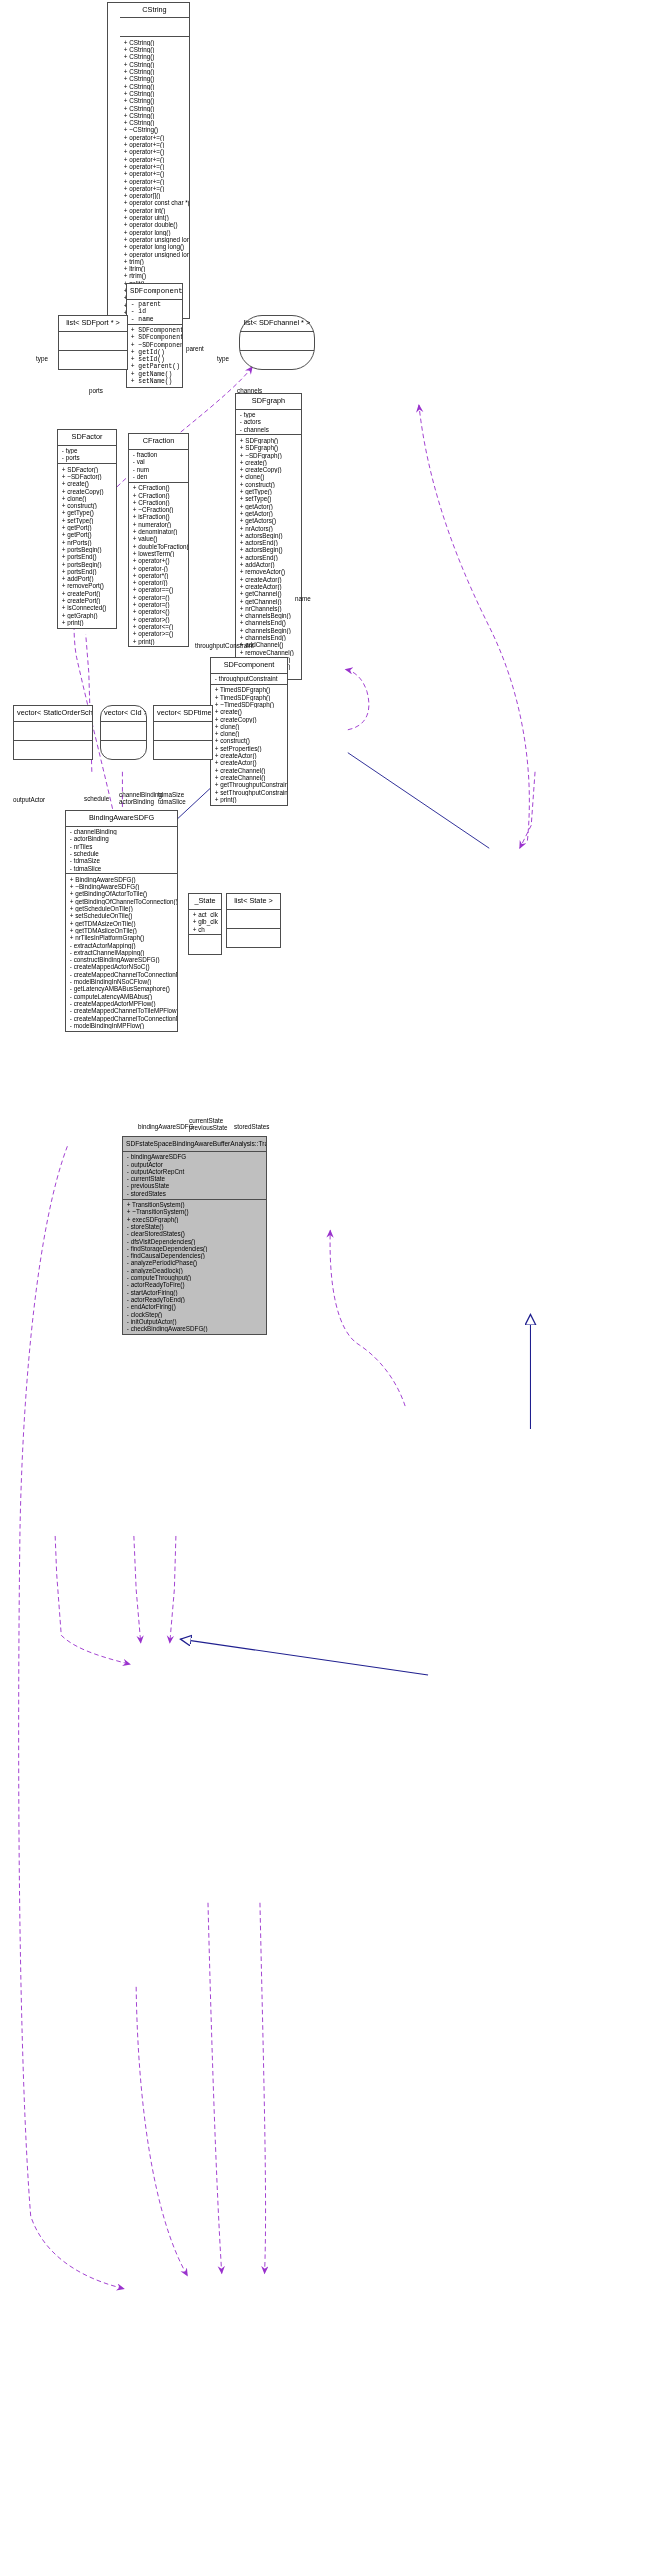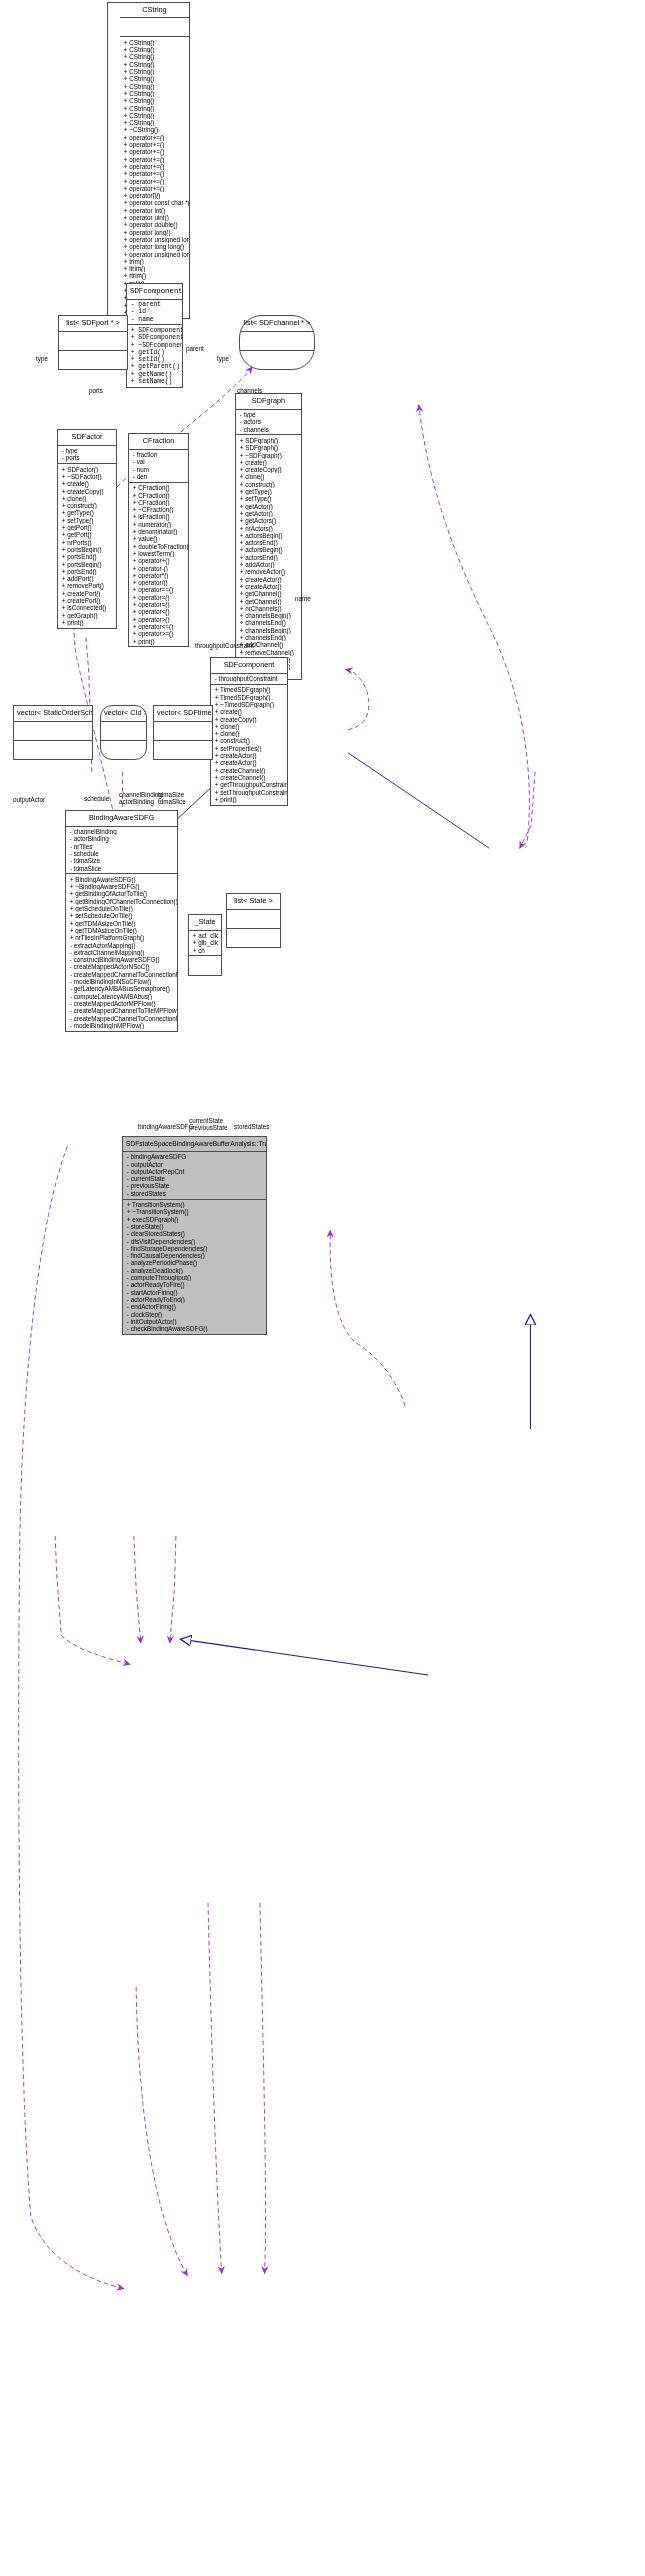--- a/index.html
+++ b/index.html
@@ -386,21 +386,21 @@
         <div class="uml-row">- modelBindingInNSoCFlow()</div>
         <div class="uml-row">- getLatencyAMBABusSemaphore()</div>
         <div class="uml-row">- computeLatencyAMBAbus()</div>
         <div class="uml-row">- createMappedActorMPFlow()</div>
         <div class="uml-row">- createMappedChannelToTileMPFlow()</div>
         <div class="uml-row">- createMappedChannelToConnectionMPFlow()</div>
         <div class="uml-row">- modelBindingInMPFlow()</div>
       </div>
   </div>
 
-  <div class="uml-box" style="left:188px; top:914px; width:34px;">
+  <div class="uml-box" style="left:188px; top:893px; width:34px;">
     <div class="uml-title">_State</div>
     <div class="uml-attrs">
         <div class="uml-row">+ act_clk</div>
         <div class="uml-row">+ glb_clk</div>
         <div class="uml-row">+ ch</div>
       </div>
     <div class="uml-ops empty-compartment"></div>
   </div>
 
   <div class="uml-box" style="left:226px; top:893px; width:55px;">

